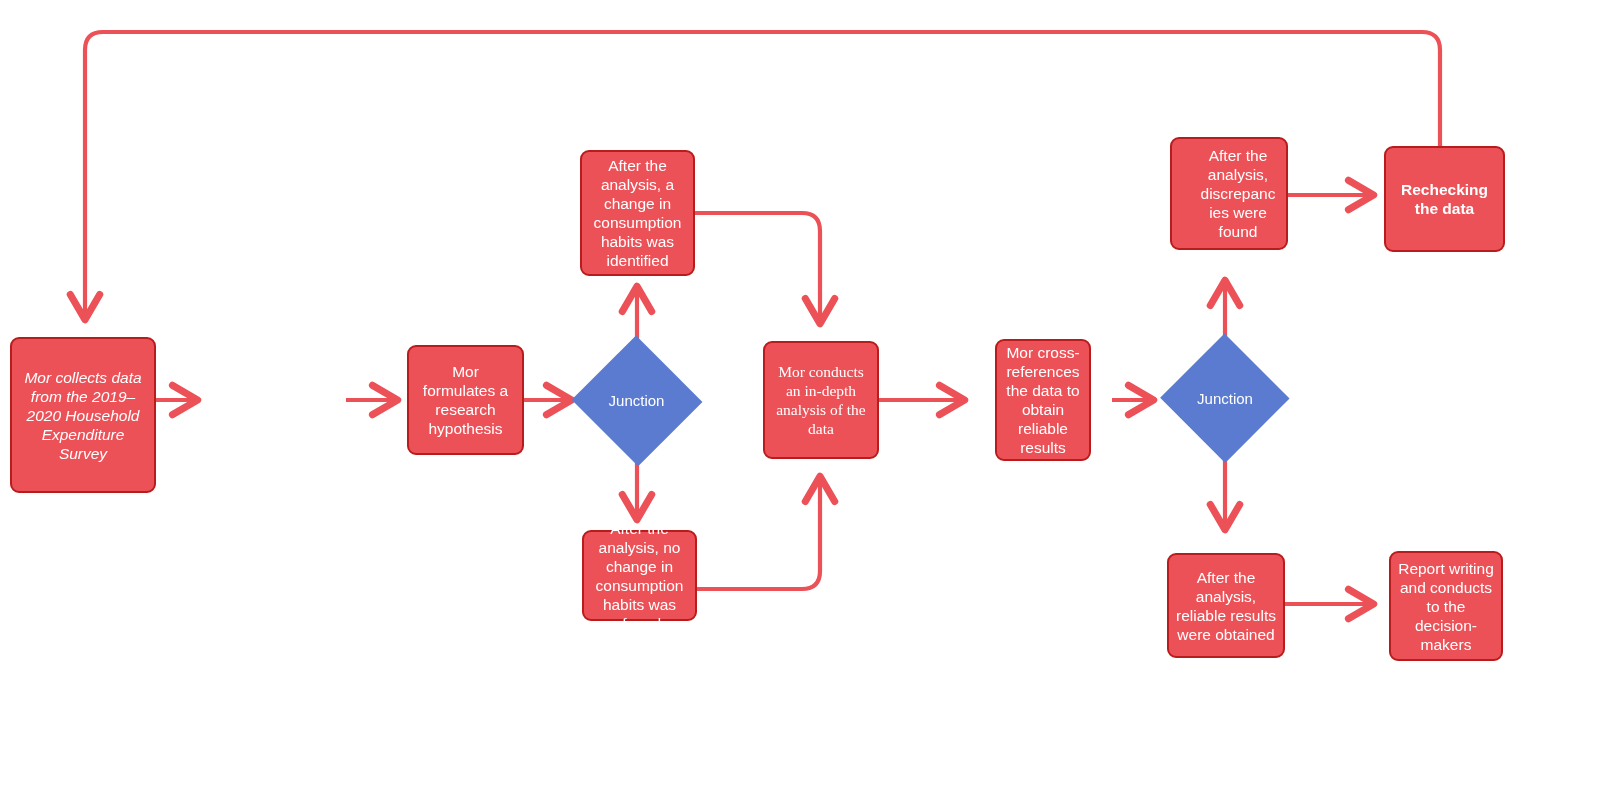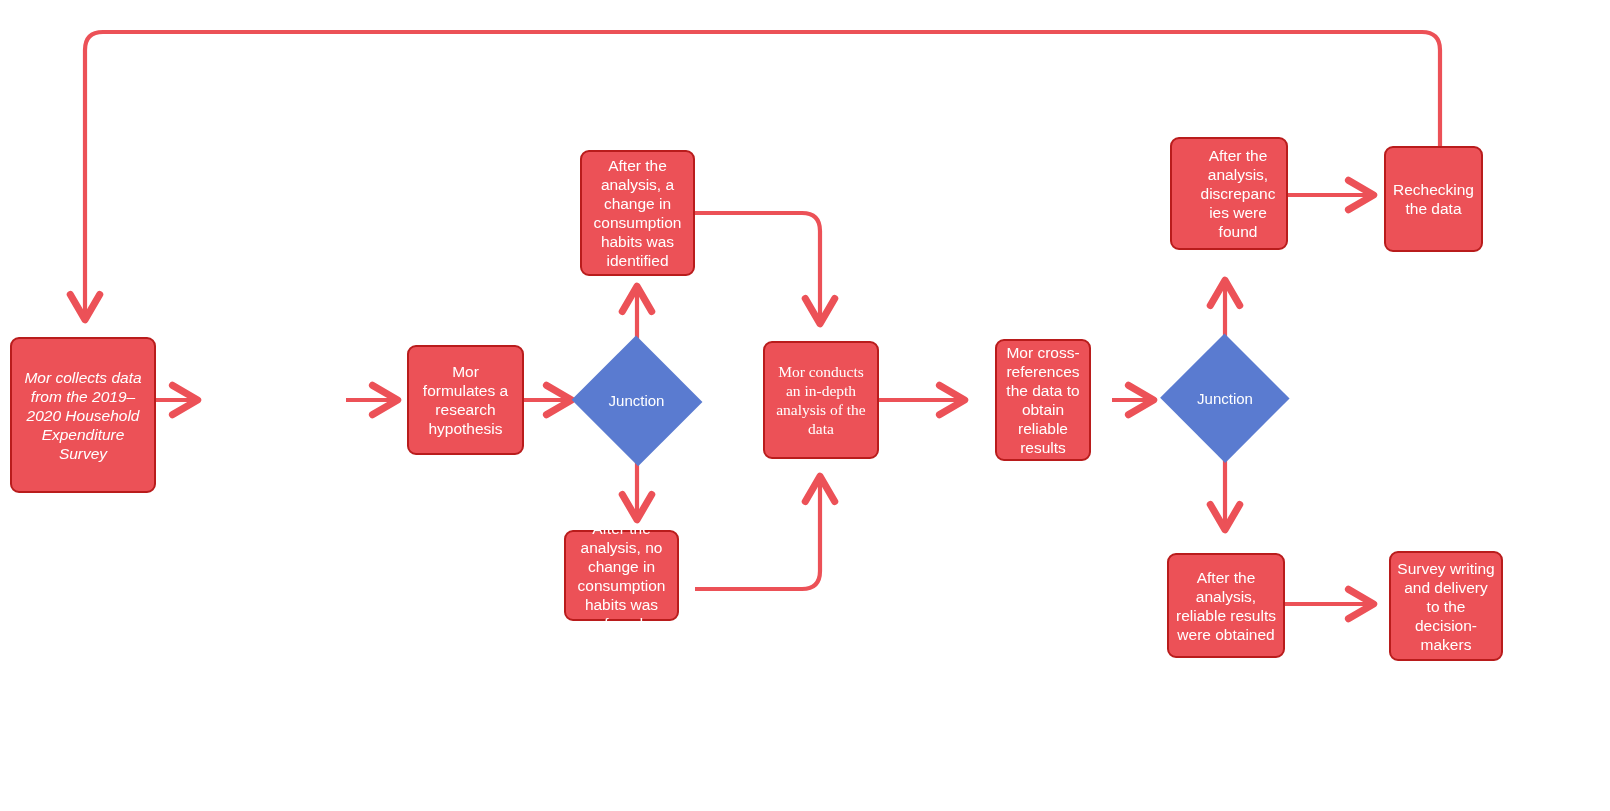--- a/index.html
+++ b/index.html
@@ -124,46 +124,46 @@
 
   <div class="node junction" style="left:570px; top:336px; width:133px; height:129px;">
     <span class="diamond-shape"></span>
     <span class="node-label">Junction</span>
   </div>
 
   <div class="node process" style="left:580px; top:150px; width:115px; height:126px;">
     <span class="node-label">After the analysis, a change in consumption habits was identified</span>
   </div>
 
-  <div class="node process" style="left:564px; top:530px; width:115px; height:91px;text-align:center;">
+  <div class="node process" style="left:582px; top:530px; width:115px; height:91px;text-align:center;">
     <span class="node-label">After the analysis, no change in consumption habits was .found</span>
   </div>
 
   <div class="node process" style="left:763px; top:341px; width:116px; height:118px;font-family:Liberation Serif, serif;">
     <span class="node-label">Mor conducts an in-depth analysis of the data</span>
   </div>
 
   <div class="node process" style="left:995px; top:339px; width:96px; height:122px;">
     <span class="node-label">Mor cross-references the data to obtain reliable results</span>
   </div>
 
   <div class="node junction" style="left:1160px; top:334px; width:130px; height:128px;">
     <span class="diamond-shape"></span>
     <span class="node-label">Junction</span>
   </div>
 
   <div class="node process" style="left:1170px; top:137px; width:118px; height:113px;padding-left:24px;">
     <span class="node-label">After the analysis, discrepanc ies were found</span>
   </div>
 
-  <div class="node process" style="left:1384px; top:146px; width:99px; height:106px;">
+  <div class="node process" style="left:1384px; top:146px; width:121px; height:106px;font-weight:bold;">
     <span class="node-label">Rechecking the data</span>
   </div>
 
   <div class="node process" style="left:1167px; top:553px; width:118px; height:105px;">
     <span class="node-label">After the analysis, reliable results were obtained</span>
   </div>
 
   <div class="node process" style="left:1389px; top:551px; width:114px; height:110px;">
-    <span class="node-label">Survey writing and delivery to the decision-makers</span>
+    <span class="node-label">Report writing and conducts to the decision-makers</span>
   </div>
 
 </div>
 
 </body></html>

